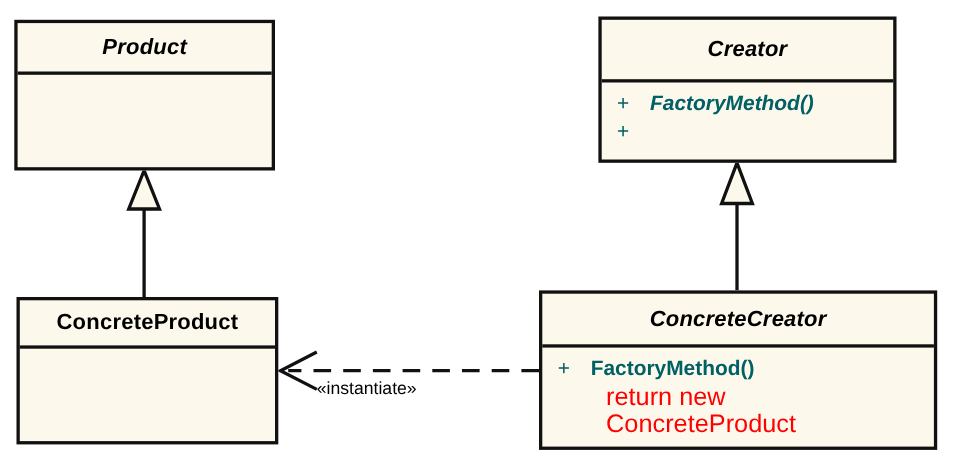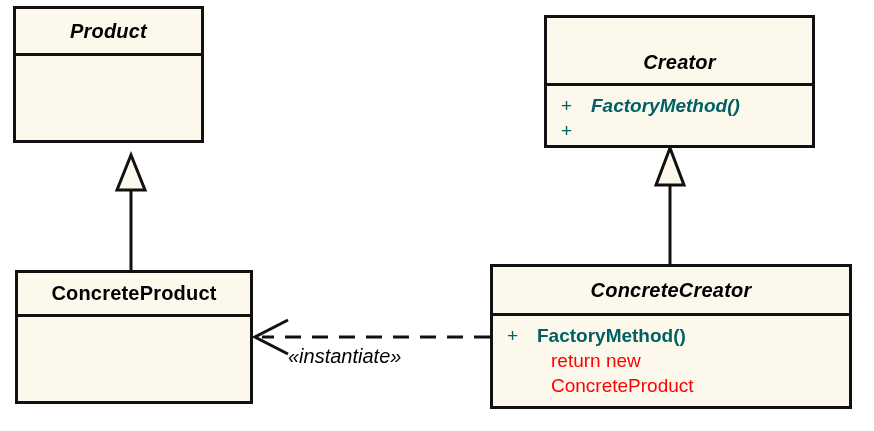--- a/index.html
+++ b/index.html
@@ -73,39 +73,38 @@
   .member-name {
     display: inline-block;
     padding-left: 14px;
     color: #006064;
     font-weight: bold;
   }
   .member-name.abstract {
     font-style: italic;
   }
   .code-row {
-    font-size: 19px;
+    font-size: 23px;
     line-height: 25px;
     color: #ff0000;
     white-space: nowrap;
     padding-left: 58px;
   }
   .edge-svg {
     position: absolute;
     left: 0;
     top: 0;
     width: 874px;
     height: 431px;
     z-index: 2;
     pointer-events: none;
   }
   .edge-label {
     position: absolute;
-    font-size: 20px;
-    font-style: italic;
+    font-size: 16px;
     color: #000000;
     white-space: nowrap;
     z-index: 6;
   }
 </style>
 </head>
 <body>
 
 <div id="diagram-canvas">
 
@@ -120,27 +119,27 @@
       <line x1="670" y1="185" x2="670" y2="264" stroke="#111111" stroke-width="3"></line>
       <polygon points="670,148 656,185 684,185" fill="#fdf8ec" stroke="#111111" stroke-width="3" stroke-linejoin="miter"></polygon>
     </g>
 
     <g>
       <line x1="490" y1="337" x2="262" y2="337" stroke="#111111" stroke-width="3" stroke-dasharray="16,11"></line>
       <polyline points="288,320 255,337 288,354" fill="none" stroke="#111111" stroke-width="3" stroke-linecap="butt" stroke-linejoin="miter"></polyline>
     </g>
   </svg>
 
-  <div class="uml-class" style="left:13px; top:6px; width:191px; height:137px;">
+  <div class="uml-class" style="left:13px; top:18px; width:237px; height:137px;">
     <div class="uml-header abstract" style="height:47px;">Product</div>
     <div class="uml-body empty" style="height:84px;"></div>
   </div>
 
   <div class="uml-class" style="left:544px; top:15px; width:271px; height:133px;">
-    <div class="uml-header abstract" style="height:44px;margin-top:24px;">Creator</div>
+    <div class="uml-header abstract" style="height:57px;">Creator</div>
     <div class="uml-body" style="height:78px;">
       <div class="member-row">
         <span class="member-vis">+</span>
         <span class="member-name abstract">FactoryMethod()</span>
       </div>
       <div class="member-row">
         <span class="member-vis">+</span>
       </div>
     </div>
   </div>

